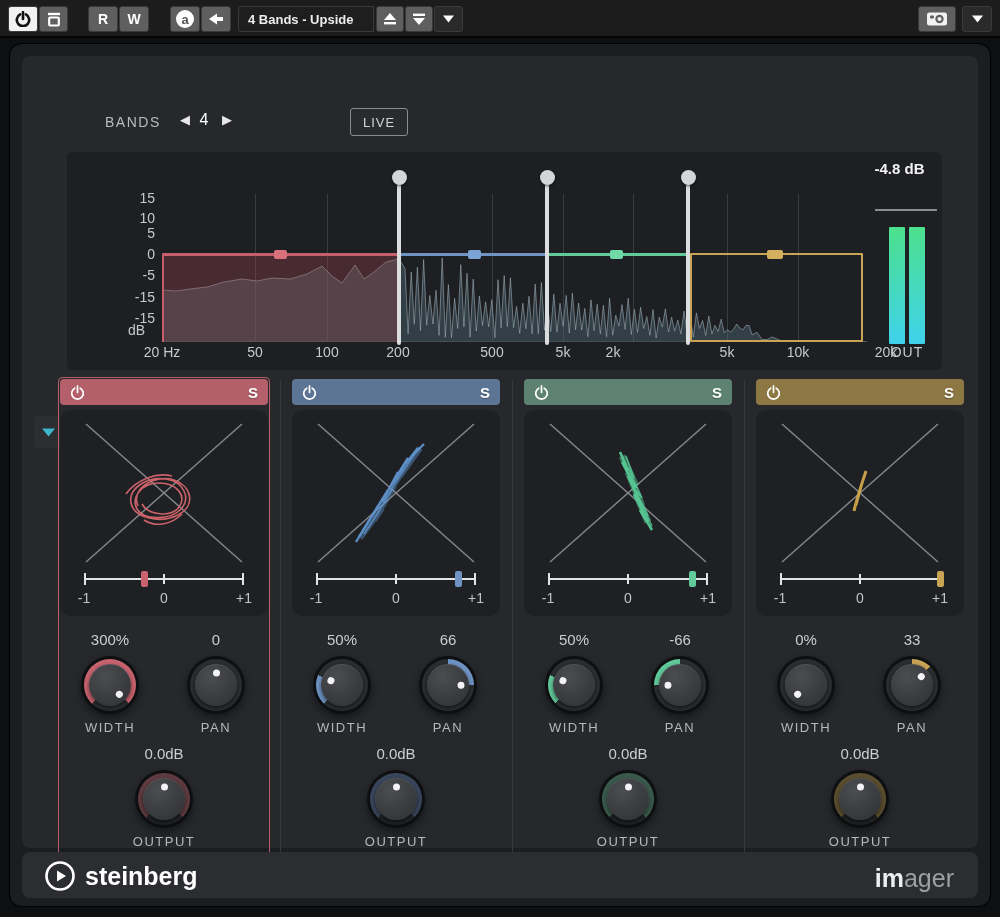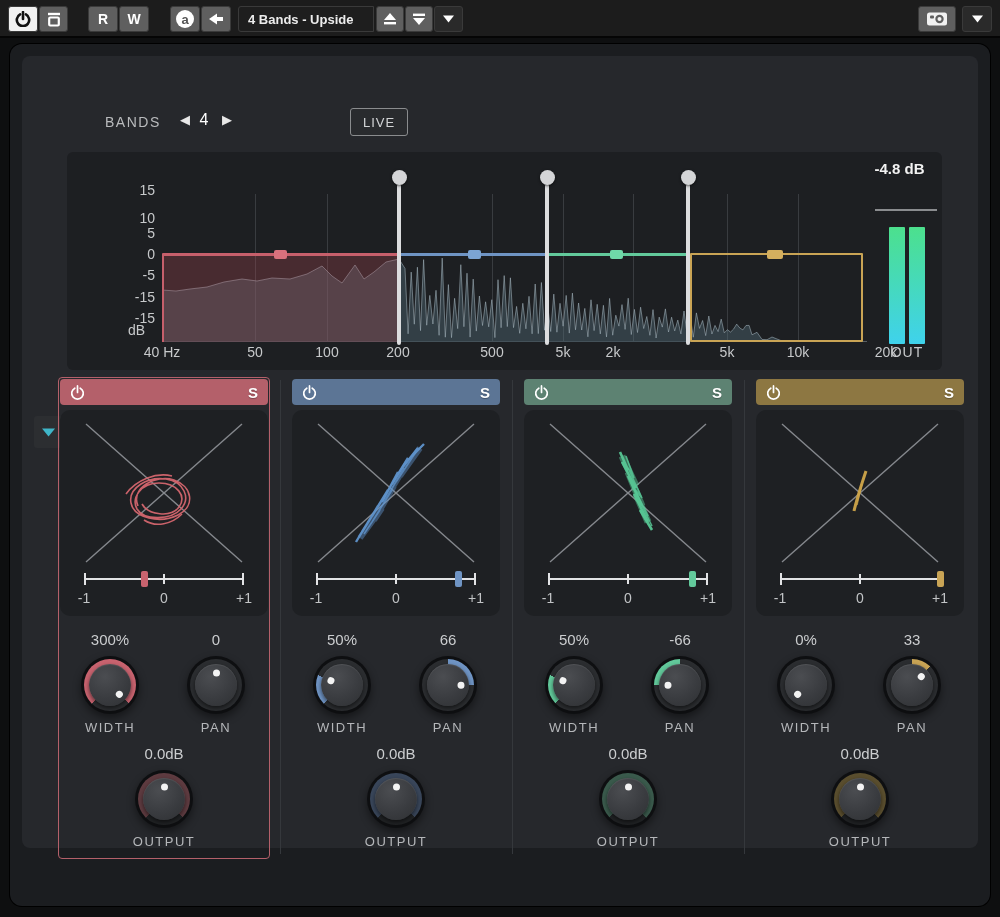--- a/index.html
+++ b/index.html
@@ -151,21 +151,21 @@
 
       <span id="bands-label">BANDS</span>
       <span class="band-arrow" style="left:158px">◀</span>
       <span id="bands-value">4</span>
       <span class="band-arrow" style="left:200px">▶</span>
       <div id="live-button">
           <span>LIVE</span>
         </div>
 
       <div id="spectrum">
-        <div class="db-tick" style="right:787px;top:30px">15</div>
+        <div class="db-tick" style="right:787px;top:38px">15</div>
         <div class="db-tick" style="right:787px;top:58px">10</div>
         <div class="db-tick" style="right:787px;top:73px">5</div>
         <div class="db-tick" style="right:787px;top:94px">0</div>
         <div class="db-tick" style="right:787px;top:115px">-5</div>
         <div class="db-tick" style="right:787px;top:137px">-15</div>
         <div class="db-tick" style="right:787px;top:158px">-15</div>
         <div class="db-tick" style="right:797px;top:170px">dB</div>
 
         <div id="plot">
           <div class="gridline" style="left:93px"></div>
@@ -196,21 +196,21 @@
               <div class="xover-knob"></div>
             </div>
           <div class="xover" style="left:383px">
               <div class="xover-knob"></div>
             </div>
           <div class="xover" style="left:524px">
               <div class="xover-knob"></div>
             </div>
         </div>
 
-        <div class="freq-tick" style="left:65px">40 Hz</div>
+        <div class="freq-tick" style="left:65px">20 Hz</div>
         <div class="freq-tick" style="left:158px">50</div>
         <div class="freq-tick" style="left:230px">100</div>
         <div class="freq-tick" style="left:301px">200</div>
         <div class="freq-tick" style="left:395px">500</div>
         <div class="freq-tick" style="left:466px">5k</div>
         <div class="freq-tick" style="left:516px">2k</div>
         <div class="freq-tick" style="left:630px">5k</div>
         <div class="freq-tick" style="left:701px">10k</div>
         <div class="freq-tick" style="left:789px">20k</div>
 
@@ -428,15 +428,25 @@
         <div class="knob" style="left:75px;top:391px">
             <div class="ring" style="background: conic-gradient(from 225deg, rgb(90, 78, 46) 0deg, rgb(90, 78, 46) 270deg, rgb(32, 34, 36) 270deg, rgb(32, 34, 36) 360deg);"></div>
             <div class="cap"></div>
             <div class="dot" style="--ka: 0deg;"></div>
           </div>
         <div class="knob-label" style="left:54px;top:455px">OUTPUT</div>
       </div>
 
     </div>
 
+    <div id="footer">
+      <div id="brand">
+        <svg class="svg-icon" width="32" height="32" viewBox="0 0 32 32">
+            <circle cx="16" cy="16" r="13.5" fill="none" stroke="#fff" stroke-width="2.6"></circle>
+            <path d="M13,10.5 L22,16 L13,21.5 Z" fill="#fff"></path>
+          </svg>
+        <span>steinberg</span>
+      </div>
+      <div id="product"><b>im</b><span>ager</span></div>
+    </div>
   </div>
 
 </div>
 
 </body></html>

